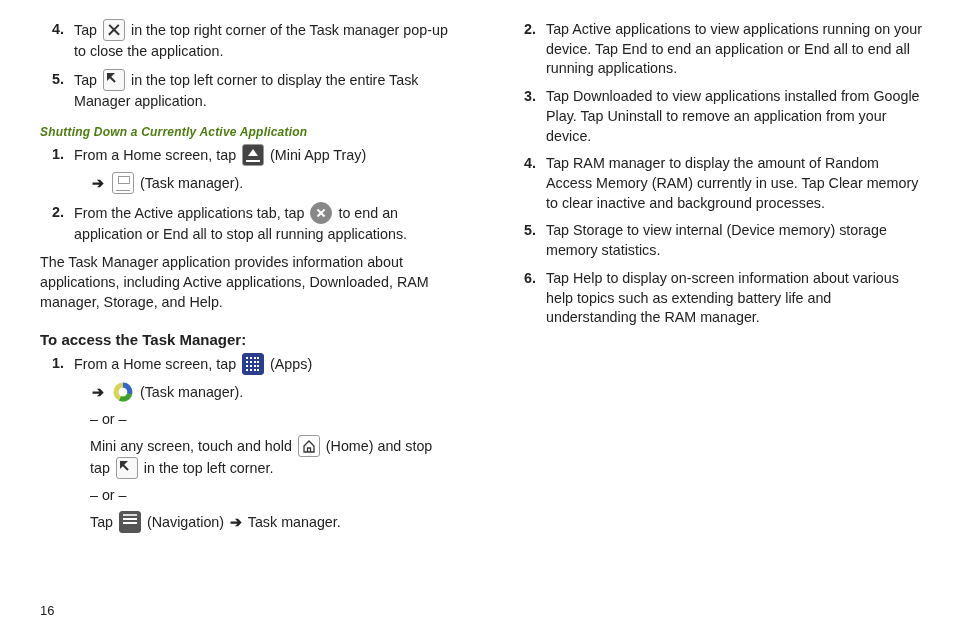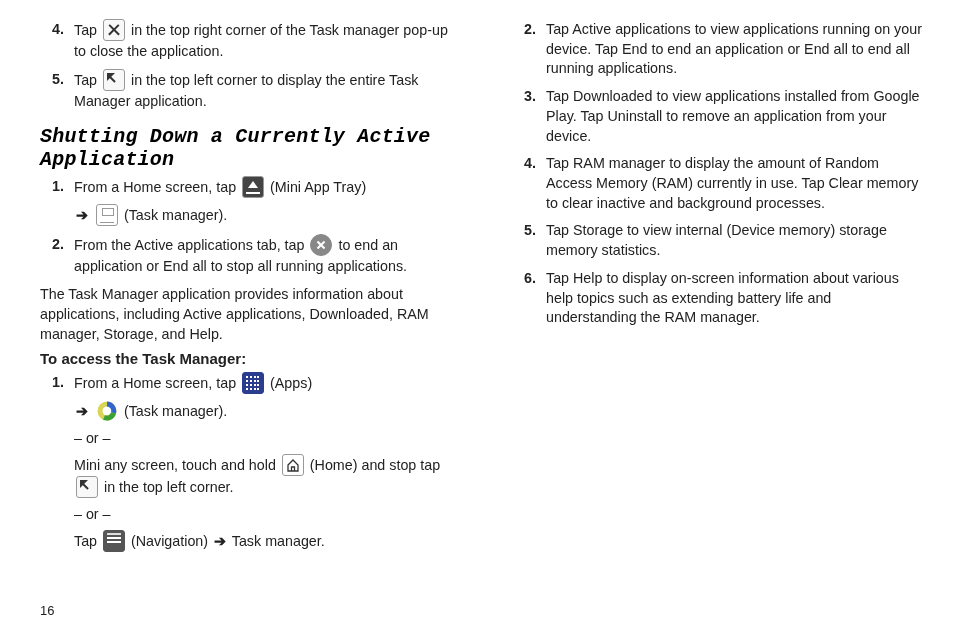--- a/index.html
+++ b/index.html
@@ -15,30 +15,30 @@
   .page {
     display: flex;
     padding: 18px 30px 8px 40px;
     gap: 60px;
   }
   .col {
     flex: 1 1 0;
     max-width: 430px;
   }
   .sect-head {
-    font-family: Liberation Mono, monospace;
+    font-family: Liberation Sans, sans-serif;
     font-weight: 700;
     font-style: italic;
-    font-size: 20px;
-    color: #000000;
+    font-size: 12px;
+    color: #4d7c0f;
     margin: 14px 0 6px 0;
     letter-spacing: 0.2px;
   }
   p.body-text {
-    margin: 4px 0 6px 0;
+    margin: 4px 0 19px 0;
     font-size: 14.3px;
     font-stretch: condensed;
     line-height: 1.38;
   }
   .sublead {
     font-weight: 700;
     font-size: 15px;
     margin: 6px 0 6px 0;
   }
   ol.steps {
@@ -58,21 +58,21 @@
     position: absolute;
     left: -22px;
     top: 0;
     font-weight: 700;
     width: 22px;
     text-align: right;
   }
   .b { font-weight: 400; }
   .sub {
     display:block;
-    margin: 6px 0 6px 0;
+    margin: 6px 0 6px 16px;
   }
 
   
   .ico {
     display: inline-flex;
     vertical-align: middle;
     width: 20px;
     height: 20px;
     border: 1px solid #999;
     border-radius: 3px;

